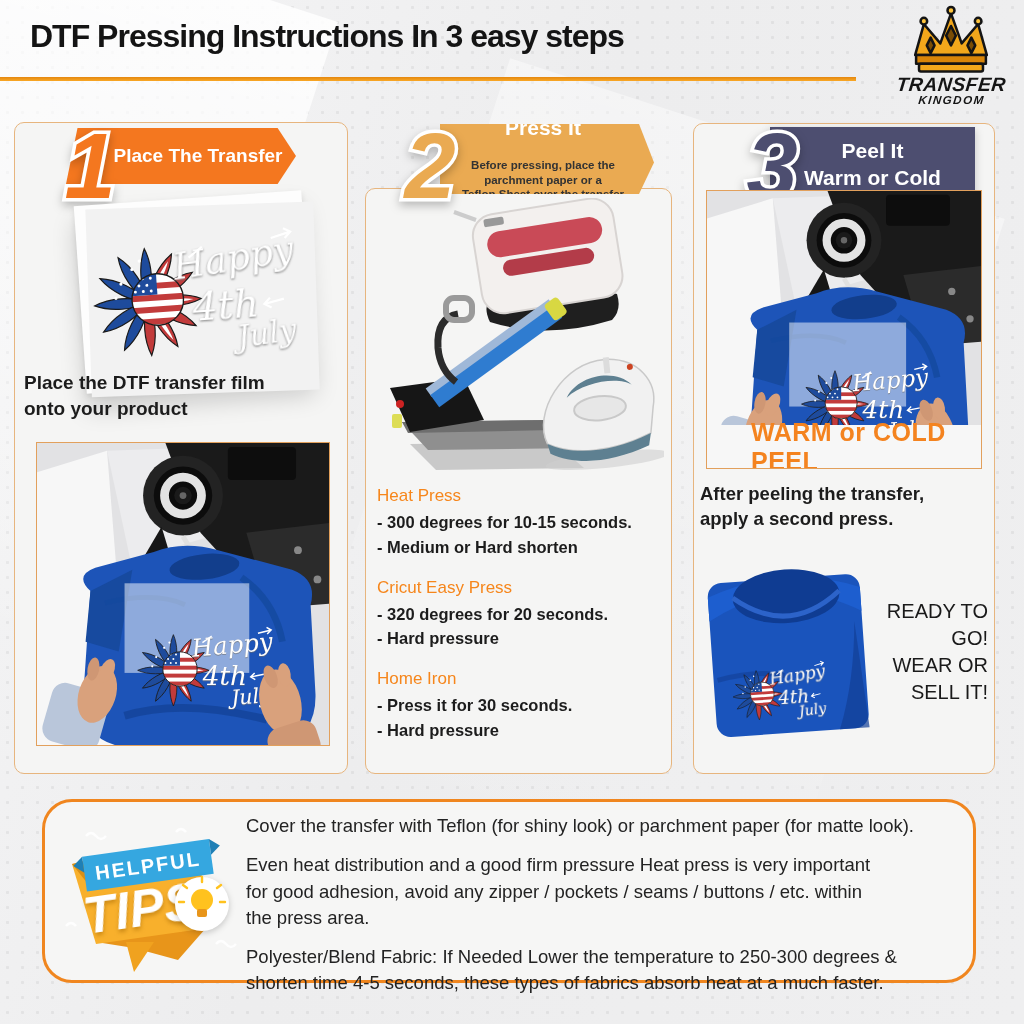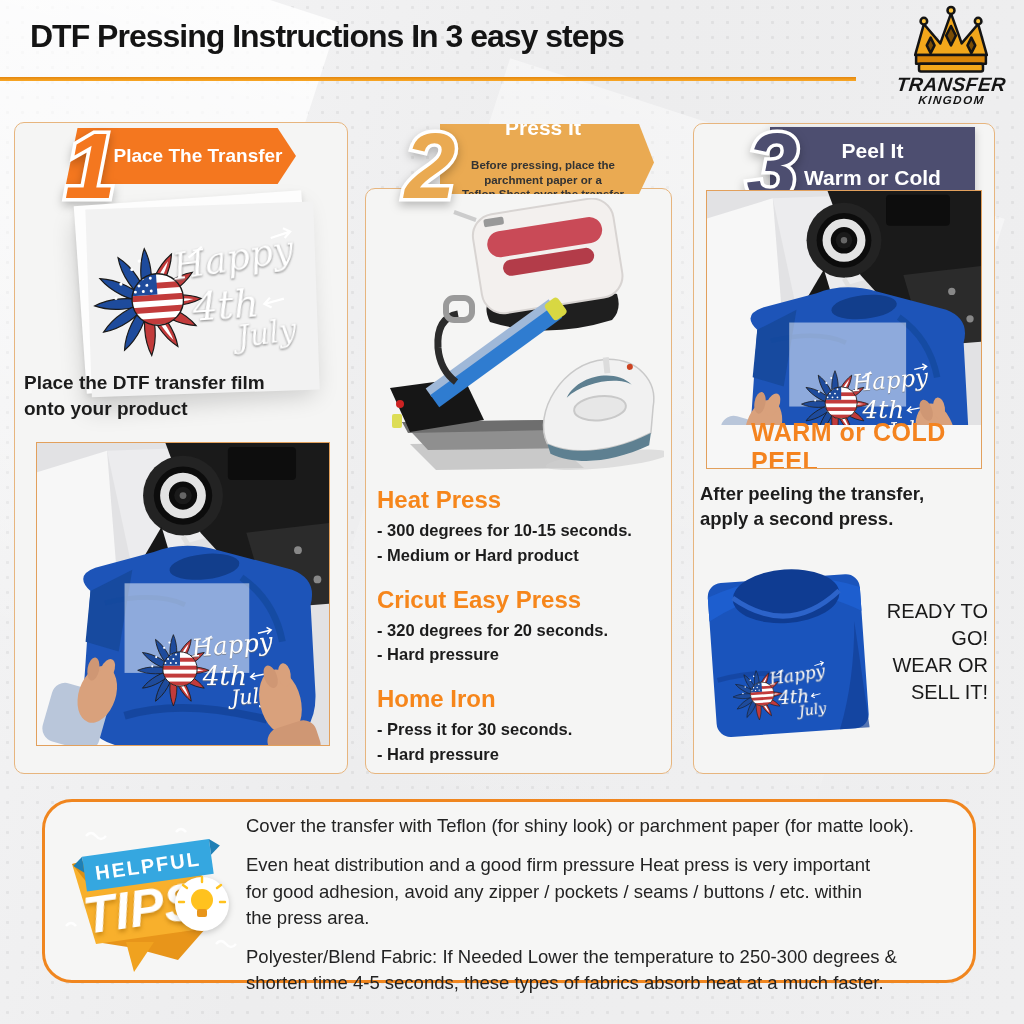--- a/index.html
+++ b/index.html
@@ -52,21 +52,21 @@
   .caption{position:absolute;color:#1c1c1c;font-weight:bold;white-space:pre-line;}
   .cap1{left:24px;top:370px;width:312px;font-size:19px;line-height:1.35;}
   .photobox{position:absolute;border:1.5px solid #e2a05c;background:#ddd;overflow:hidden;}
   .pb1{left:36px;top:442px;width:292px;height:302px;}
   .pb1 svg{width:100%;height:100%;display:block;}
 
   
   .equip{position:absolute;left:372px;top:198px;width:292px;height:284px;}
   .sections{position:absolute;left:377px;top:486px;width:288px;}
   .sec{margin-bottom:18px;}
-  .sec .st{font-size:24px;font-weight:bold;color:#F6861B;margin-bottom:4px;}
+  .sec .st{font-size:17px;font-weight:normal;color:#F6861B;margin-bottom:4px;}
   .sec .si{font-size:16.5px;font-weight:bold;color:#1c1c1c;line-height:1.5;}
 
   
   .pb3{left:706px;top:190px;width:274px;height:277px;display:flex;flex-direction:column;background:#f7f7f7;}
   .pb3 .ph{width:100%;height:234px;overflow:hidden;}
   .pb3 svg{width:100%;height:234px;display:block;}
   .peel{height:43px;display:flex;align-items:center;justify-content:center;
     font-size:25px;font-weight:bold;color:#F4831F;letter-spacing:.5px;margin-left:44px;}
   .cap3{left:700px;top:482px;width:288px;font-size:18.5px;line-height:1.35;}
   .folded{position:absolute;left:696px;top:556px;width:188px;height:194px;}
@@ -284,21 +284,21 @@
       <ellipse cx="228" cy="210" rx="26" ry="12" fill="#e7e7e7" stroke="#c9c9c9" stroke-width="2"></ellipse>
       <rect x="236" y="160" width="6" height="16" fill="#dcdcdc"></rect>
       <circle cx="262" cy="172" r="3" fill="#cc4422"></circle>
     </g>
   </svg>
 
   <div class="sections">
     <div class="sec">
       <div class="st">Heat Press</div>
       <div class="si">- 300 degrees for 10-15 seconds.</div>
-      <div class="si">- Medium or Hard product</div>
+      <div class="si">- Medium or Hard shorten</div>
     </div>
     <div class="sec">
       <div class="st">Cricut Easy Press</div>
       <div class="si">- 320 degrees for 20 seconds.</div>
       <div class="si">- Hard pressure</div>
     </div>
     <div class="sec">
       <div class="st">Home Iron</div>
       <div class="si">- Press it for 30 seconds.</div>
       <div class="si">- Hard pressure</div>

